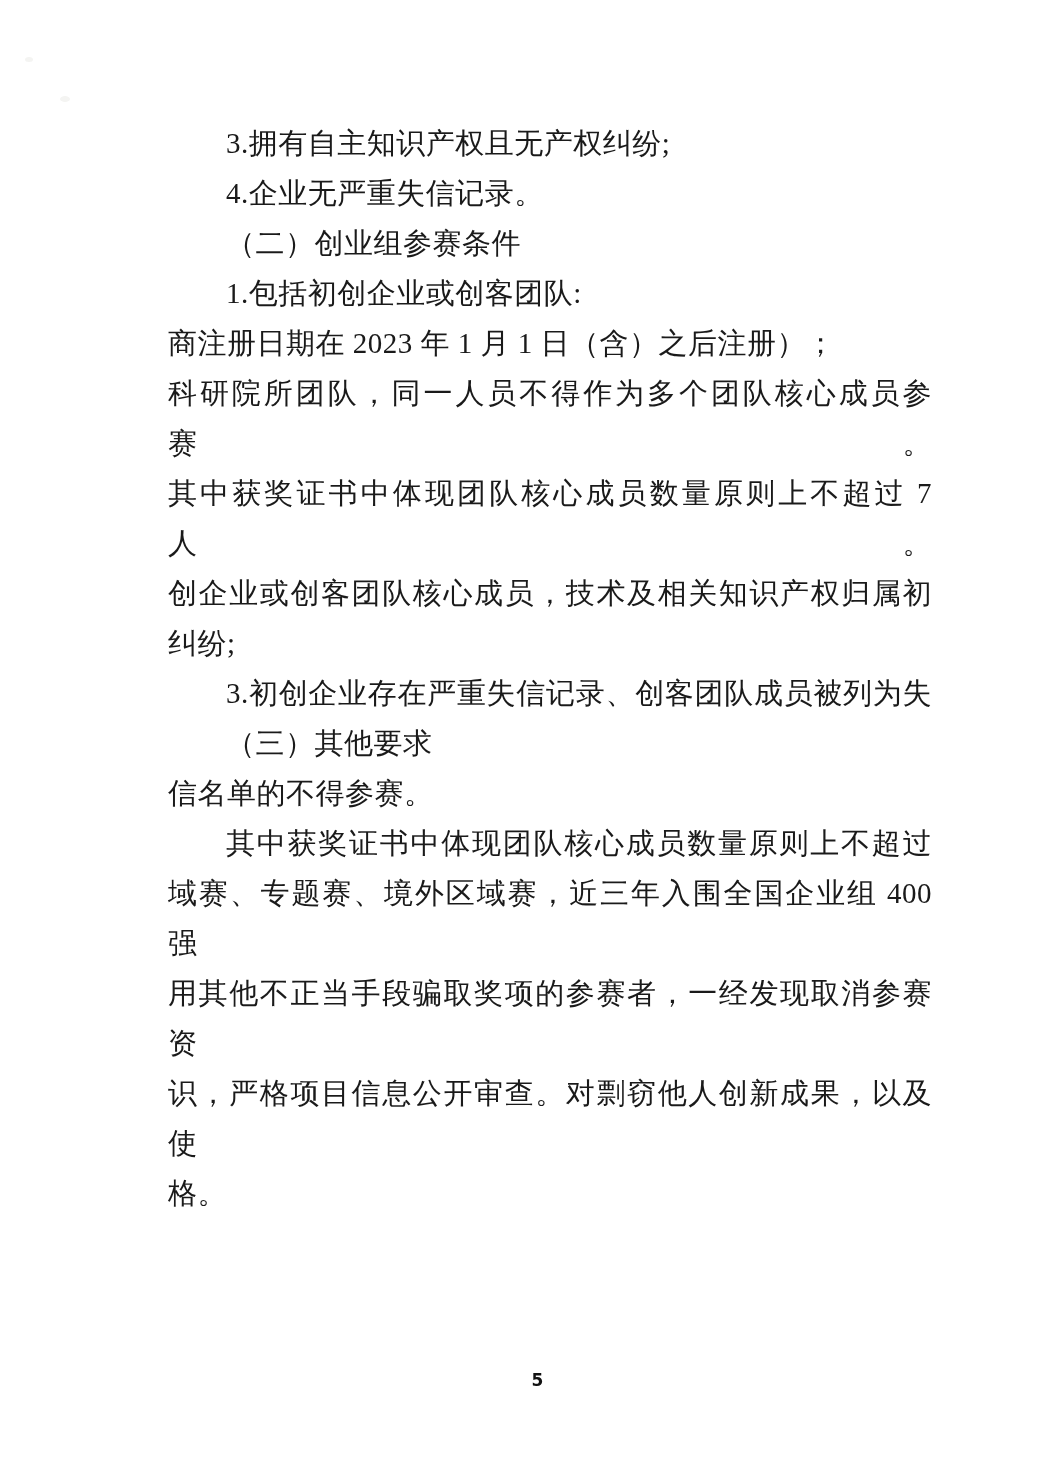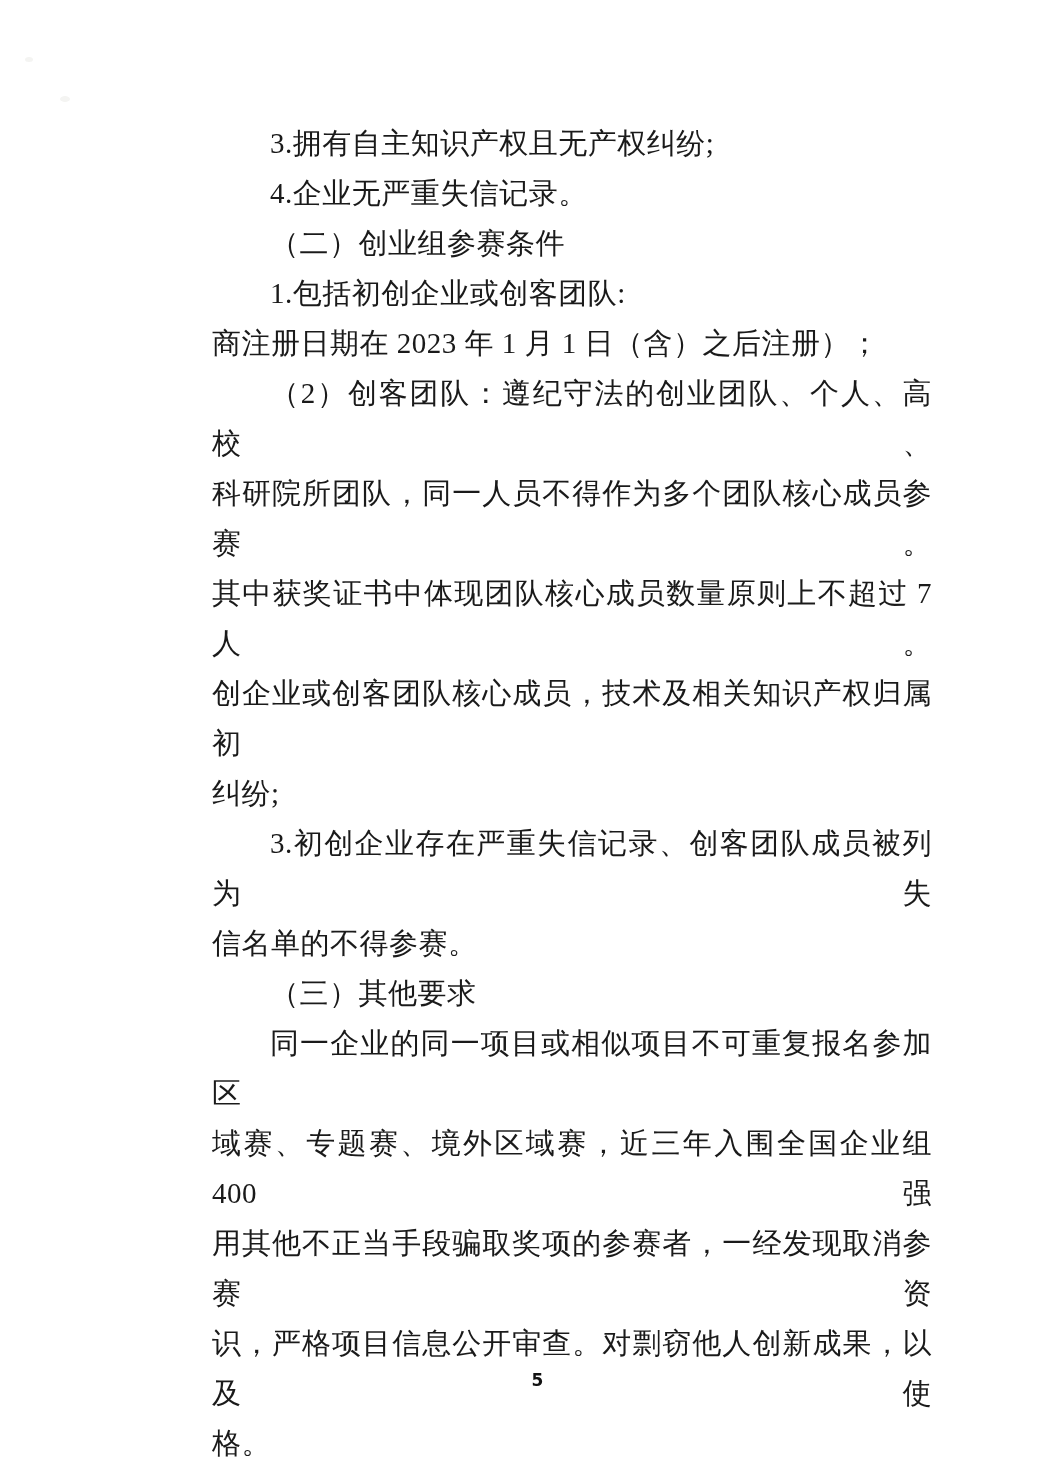--- a/index.html
+++ b/index.html
@@ -23,21 +23,20 @@
     top: 118px;
     width: 764px;
   }
   .line {
     font-size: 29px;
     line-height: 50px;
     min-height: 50px;
     text-align: justify;
     letter-spacing: 0.5px;
     white-space: nowrap;
-    margin-left: 44px;
   }
   .line.fill {
     white-space: normal;
     text-align-last: justify;
   }
   .line.indent {
     text-indent: 58px;
   }
   .page-number {
     position: absolute;
@@ -66,29 +65,28 @@
 
   <span class="scan-speck speck-a"></span>
   <span class="scan-speck speck-b"></span>
 
   <div class="textblock">
     <div class="line indent">3.拥有自主知识产权且无产权纠纷;</div>
     <div class="line indent">4.企业无严重失信记录。</div>
     <div class="line indent">（二）创业组参赛条件</div>
     <div class="line indent">1.包括初创企业或创客团队:</div>
     <div class="line">商注册日期在 2023 年 1 月 1 日（含）之后注册）；</div>
-    <div class="line indent fill">（2）创客团队：遵纪守法的创业团队、个人、高校、</div>
     <div class="line fill">科研院所团队，同一人员不得作为多个团队核心成员参赛。</div>
     <div class="line fill">其中获奖证书中体现团队核心成员数量原则上不超过 7 人。</div>
     <div class="line fill">创企业或创客团队核心成员，技术及相关知识产权归属初</div>
     <div class="line">纠纷;</div>
     <div class="line indent fill">3.初创企业存在严重失信记录、创客团队成员被列为失</div>
+    <div class="line indent">（三）其他要求</div>
     <div class="line">信名单的不得参赛。</div>
-    <div class="line indent">（三）其他要求</div>
-    <div class="line indent fill">同一企业的同一项目或相似项目不可重复报名参加区</div>
+    <div class="line indent fill">其中获奖证书中体现团队核心成员数量原则上不超过</div>
     <div class="line fill">域赛、专题赛、境外区域赛，近三年入围全国企业组 400 强</div>
     <div class="line fill">用其他不正当手段骗取奖项的参赛者，一经发现取消参赛资</div>
     <div class="line fill">识，严格项目信息公开审查。对剽窃他人创新成果，以及使</div>
     <div class="line">格。</div>
 
   </div>
 
   <div class="page-number">5</div>
 
 </div>

